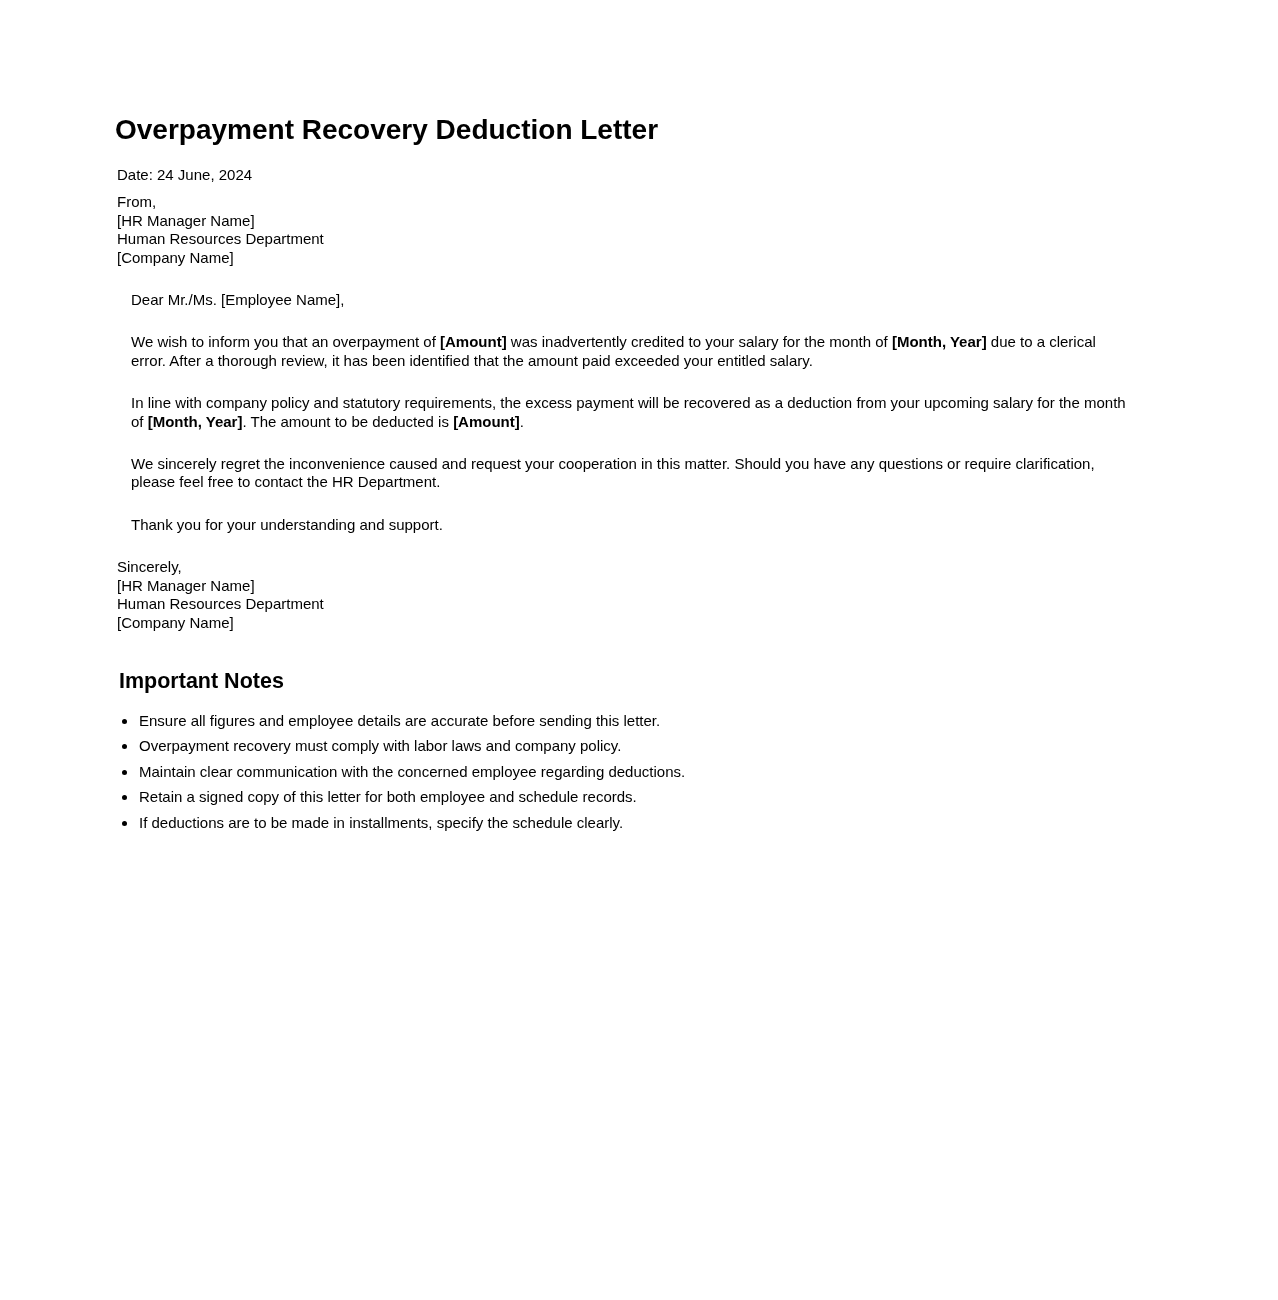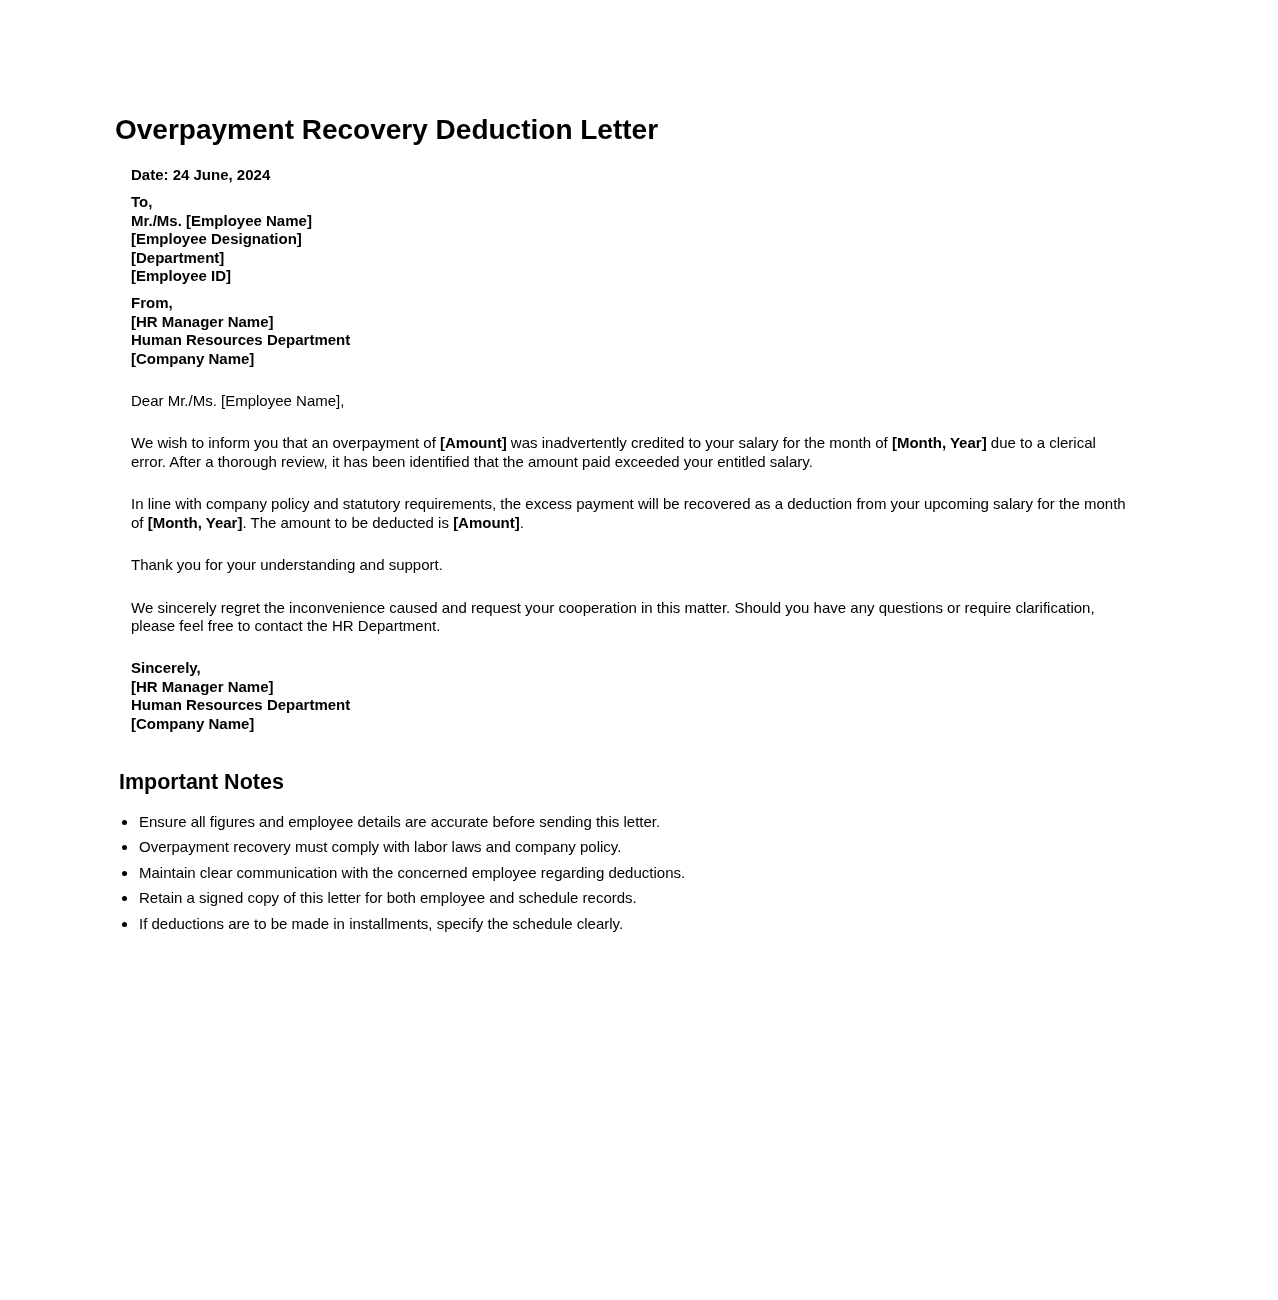--- a/index.html
+++ b/index.html
@@ -25,21 +25,21 @@
     line-height: 18.4px;
   }
   h1.doc-title {
     font-size: 28px;
     line-height: 33px;
     font-weight: bold;
     margin: 113px 0 20px 0;
     letter-spacing: 0;
   }
   p { margin: 8px 0; }
-  p.block { margin: 9px 16px; font-weight: bold; }
+  p.block { margin: 9px 2px; }
   p.para { margin: 24px 16px; }
   .subject-line { margin: 10px 0 24px 0; }
   .subject-line b { font-weight: bold; }
   .signature { margin-top: 54px; }
   h2.notes-title {
     font-size: 21.5px;
     line-height: 25px;
     font-weight: bold;
     margin: 37px 0 18px 4px;
   }
@@ -57,32 +57,31 @@
 </head>
 <body>
 
 <div class="viewport">
   <div class="page">
 
     <h1 class="doc-title">Overpayment Recovery Deduction Letter</h1>
 
     <p class="block">Date: 24 June, 2024</p>
 
-    <p class="block">To,<br>Mr./Ms. [Employee Name]<br>[Employee Designation]<br>[Department]<br>[Employee ID]</p>
 
     <p class="block">From,<br>[HR Manager Name]<br>Human Resources Department<br>[Company Name]</p>
 
 
     <p class="para">Dear Mr./Ms. [Employee Name],</p>
 
     <div>
         <p class="para"><span>We wish to inform you that an overpayment of </span><b>[Amount]</b><span> was inadvertently credited to your salary for the month of </span><b>[Month, Year]</b><span> due to a clerical error. After a thorough review, it has been identified that the amount paid exceeded your entitled salary.</span></p>
         <p class="para"><span>In line with company policy and statutory requirements, the excess payment will be recovered as a deduction from your upcoming salary for the month of </span><b>[Month, Year]</b><span>. The amount to be deducted is </span><b>[Amount]</b><span>.</span></p>
+        <p class="para"><span>We sincerely regret the inconvenience caused and request your cooperation in this matter. Should you have any questions or require clarification, please feel free to contact the HR Department.</span></p>
         <p class="para"><span>Thank you for your understanding and support.</span></p>
-        <p class="para"><span>We sincerely regret the inconvenience caused and request your cooperation in this matter. Should you have any questions or require clarification, please feel free to contact the HR Department.</span></p>
       </div>
 
     <p class="block signature">Sincerely,<br>[HR Manager Name]<br>Human Resources Department<br>[Company Name]</p>
 
     <h2 class="notes-title">Important Notes</h2>
 
     <ul class="notes">
         <li>Ensure all figures and employee details are accurate before sending this letter.</li>
         <li>Overpayment recovery must comply with labor laws and company policy.</li>
         <li>Maintain clear communication with the concerned employee regarding deductions.</li>

